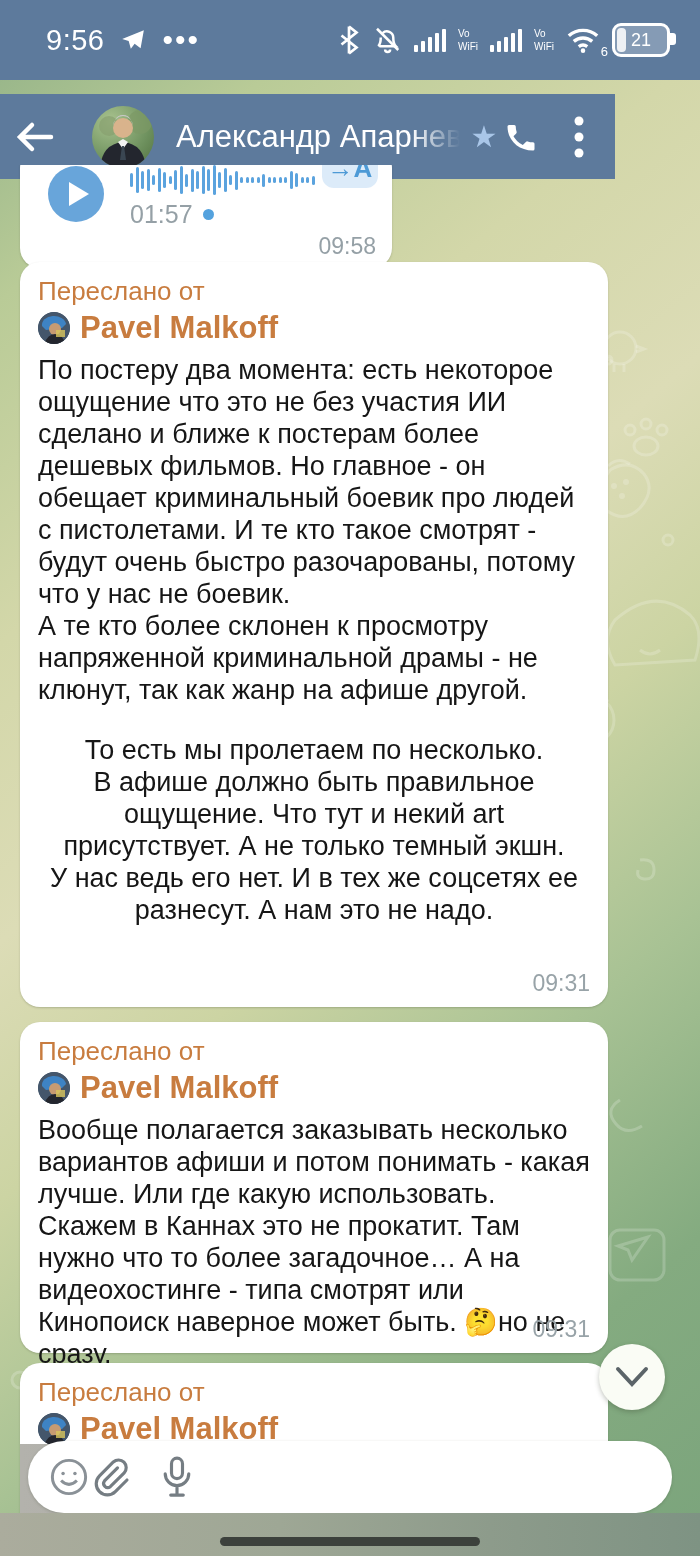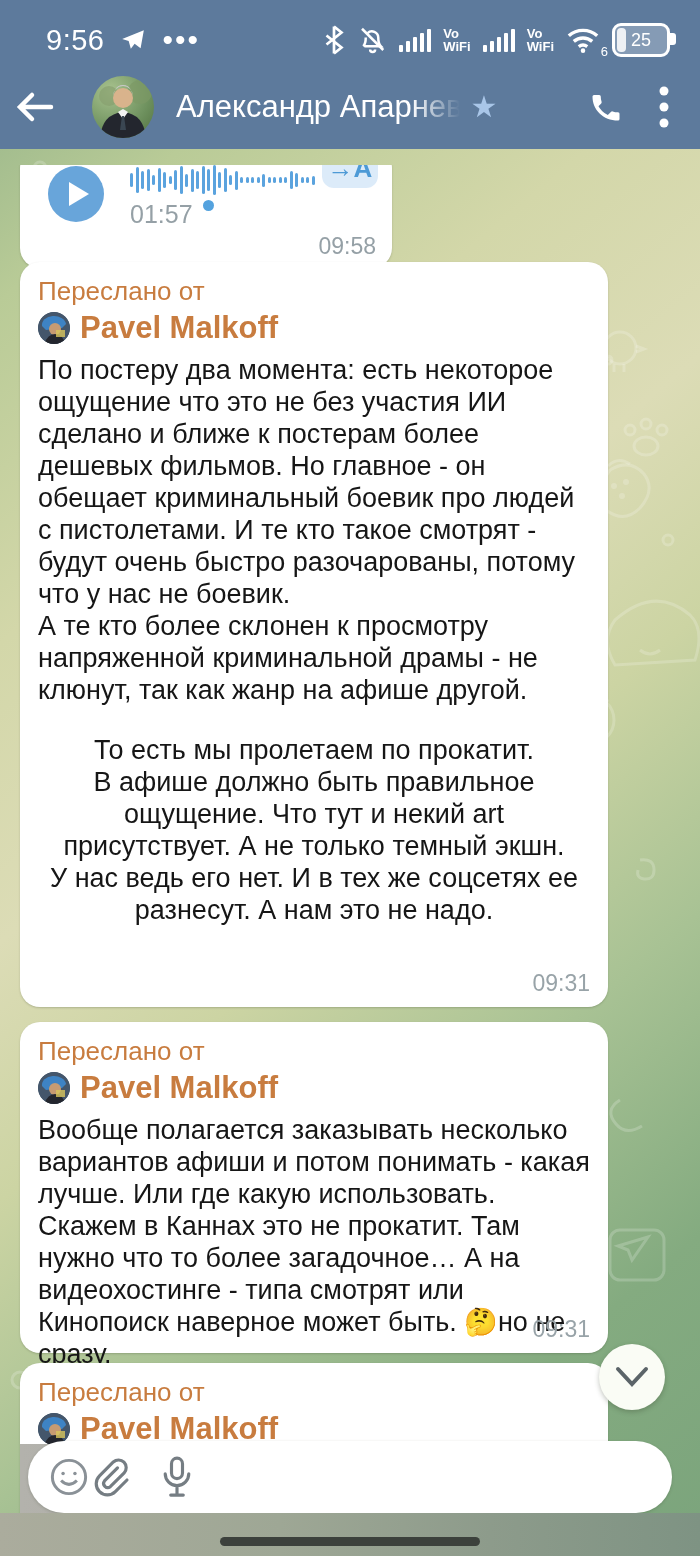--- a/index.html
+++ b/index.html
@@ -20,31 +20,31 @@
   .status-bar{
     position:absolute;left:0;top:0;width:700px;height:80px;
     background:#5d7a9c;color:#fff;display:flex;align-items:center;
   }
   .sb-left{display:flex;align-items:center;gap:16px;padding-left:46px;}
   .sb-time{font-size:29px;font-weight:500;letter-spacing:.5px;}
   .sb-right{display:flex;align-items:center;gap:12px;margin-left:auto;padding-right:30px;}
   .sb-dots{font-size:30px;letter-spacing:2px;}
   .bars{display:flex;align-items:flex-end;gap:3px;height:24px;}
   .bars i{display:block;width:4px;background:#fff;border-radius:1px;}
-  .vowifi{font-size:13px;line-height:13px;font-weight:700;}
+  .vowifi{font-size:10px;line-height:13px;font-weight:400;}
   .battery{
     position:relative;width:52px;height:28px;border:3px solid #fff;border-radius:9px;
     display:flex;align-items:center;justify-content:center;background:rgba(255,255,255,.25);
   }
   .battery .fill{position:absolute;left:2px;top:2px;bottom:2px;width:9px;background:rgba(255,255,255,.85);border-radius:4px;}
   .battery .pct{position:relative;font-size:18px;font-weight:500;color:#fff;}
   .battery .nub{position:absolute;right:-9px;top:7px;width:6px;height:12px;background:#fff;border-radius:0 3px 3px 0;}
   
   .header{
-    position:absolute;left:0;top:64px;width:700px;height:85px;
+    position:absolute;left:0;top:94px;width:615px;height:85px;
     background:#5d7a9c;display:flex;align-items:center;color:#fff;
   }
   .back{width:70px;display:flex;justify-content:center;align-items:center;}
   .avatar{
     width:62px;height:62px;border-radius:50%;overflow:hidden;flex:none;margin-left:22px;
     background:radial-gradient(circle at 30% 25%,#a9c38f,#6f925f 60%,#50703f);
     position:relative;
   }
   .header-texts{margin-left:22px;min-width:0;flex:1;}
   .title-row{display:flex;align-items:center;gap:8px;}
@@ -63,21 +63,21 @@
     box-shadow:0 1px 2px rgba(62,72,48,.25);
   }
   .voice-bubble{top:-17px;width:372px;height:120px;border-radius:20px;}
   .play-btn{
     position:absolute;left:28px;top:18px;width:56px;height:56px;border-radius:50%;
     background:#68a5da;display:flex;align-items:center;justify-content:center;
   }
   .play-tri{width:0;height:0;border-left:20px solid #fff;border-top:12px solid transparent;border-bottom:12px solid transparent;margin-left:5px;}
   .waveform{position:absolute;left:110px;top:14px;width:190px;height:36px;display:flex;align-items:center;}
   .waveform i{flex:none;width:3px;margin-right:2.5px;background:#5ba3de;border-radius:2px;}
-  .voice-meta{position:absolute;left:110px;top:52px;display:flex;gap:10px;}
+  .voice-meta{position:absolute;left:110px;top:52px;display:flex;align-items:center;gap:10px;}
   .voice-duration{font-size:25px;color:#95a0a6;}
   .unread-dot{width:11px;height:11px;border-radius:50%;background:#54a2de;}
   .stt-badge{
     position:absolute;right:14px;top:0px;width:56px;height:40px;border-radius:12px;
     background:#dcEAf8;background:#dcebf9;color:#4d9ad6;font-weight:bold;font-size:26px;
     display:flex;align-items:center;justify-content:center;
   }
   .voice-time{position:absolute;right:16px;bottom:8px;font-size:23px;color:#95a0a6;}
   .msg{padding:12px 18px 12px 18px;box-sizing:border-box;}
   .fwd-label{font-size:26px;color:#c87c3f;line-height:30px;padding-top:2px;}
@@ -237,21 +237,21 @@
         <svg width="34" height="30" viewBox="0 0 24 20" fill="none" stroke="#fff" stroke-width="2.4">
           <path d="M2 7 a15 15 0 0 1 20 0"></path>
           <path d="M5.5 11 a10 10 0 0 1 13 0"></path>
           <path d="M9 14.6 a5 5 0 0 1 6 0"></path>
           <circle cx="12" cy="17.5" r="1.6" fill="#fff" stroke="none"></circle>
         </svg>
         <span style="position:absolute;right:-8px;bottom:-4px;font-size:13px;color:#fff;">6</span>
       </div>
       <div class="battery">
         <span class="fill"></span>
-        <span class="pct">25</span>
+        <span class="pct">21</span>
         <span class="nub"></span>
       </div>
     </div>
   </div>
 
   <div class="header">
     <div class="back">
       <svg width="40" height="34" viewBox="0 0 40 34" stroke="#fff" stroke-width="4.5" fill="none" stroke-linecap="round">
         <path d="M36 17 H6 M17 5 L5 17 l12 12"></path>
       </svg>
@@ -345,21 +345,21 @@
               <circle cx="17" cy="17" r="6" fill="#c79b72"></circle>
               <path d="M6 32 q4 -10 11 -10 q8 0 10 10z" fill="#23262e"></path>
               <rect x="18" y="18" width="9" height="7" fill="#d8c65c" opacity=".8"></rect>
             </svg>
         </span>
         <span class="sender-name">Pavel Malkoff</span>
       </div>
       <div class="msg-body">
         <div class="msg-p">По постеру два момента: есть некоторое ощущение что это не без участия ИИ сделано и ближе к постерам более дешевых фильмов. Но главное - он обещает криминальный боевик про людей с пистолетами. И те кто такое смотрят - будут очень быстро разочарованы, потому что у нас не боевик.
 А те кто более склонен к просмотру напряженной криминальной драмы - не клюнут, так как жанр на афише другой.</div>
-        <div class="msg-p">То есть мы пролетаем по прокатит.
+        <div class="msg-p">То есть мы пролетаем по несколько.
 В афише должно быть правильное ощущение. Что тут и некий art присутствует. А не только темный экшн.
 У нас ведь его нет. И в тех же соцсетях ее разнесут. А нам это не надо.</div>
       </div>
       <div class="msg-time">09:31</div>
     </div>
 
     <div class="bubble bubble-2 msg">
       <div class="fwd-label">Переслано от</div>
       <div class="sender-row">
         <span class="mini-avatar">

